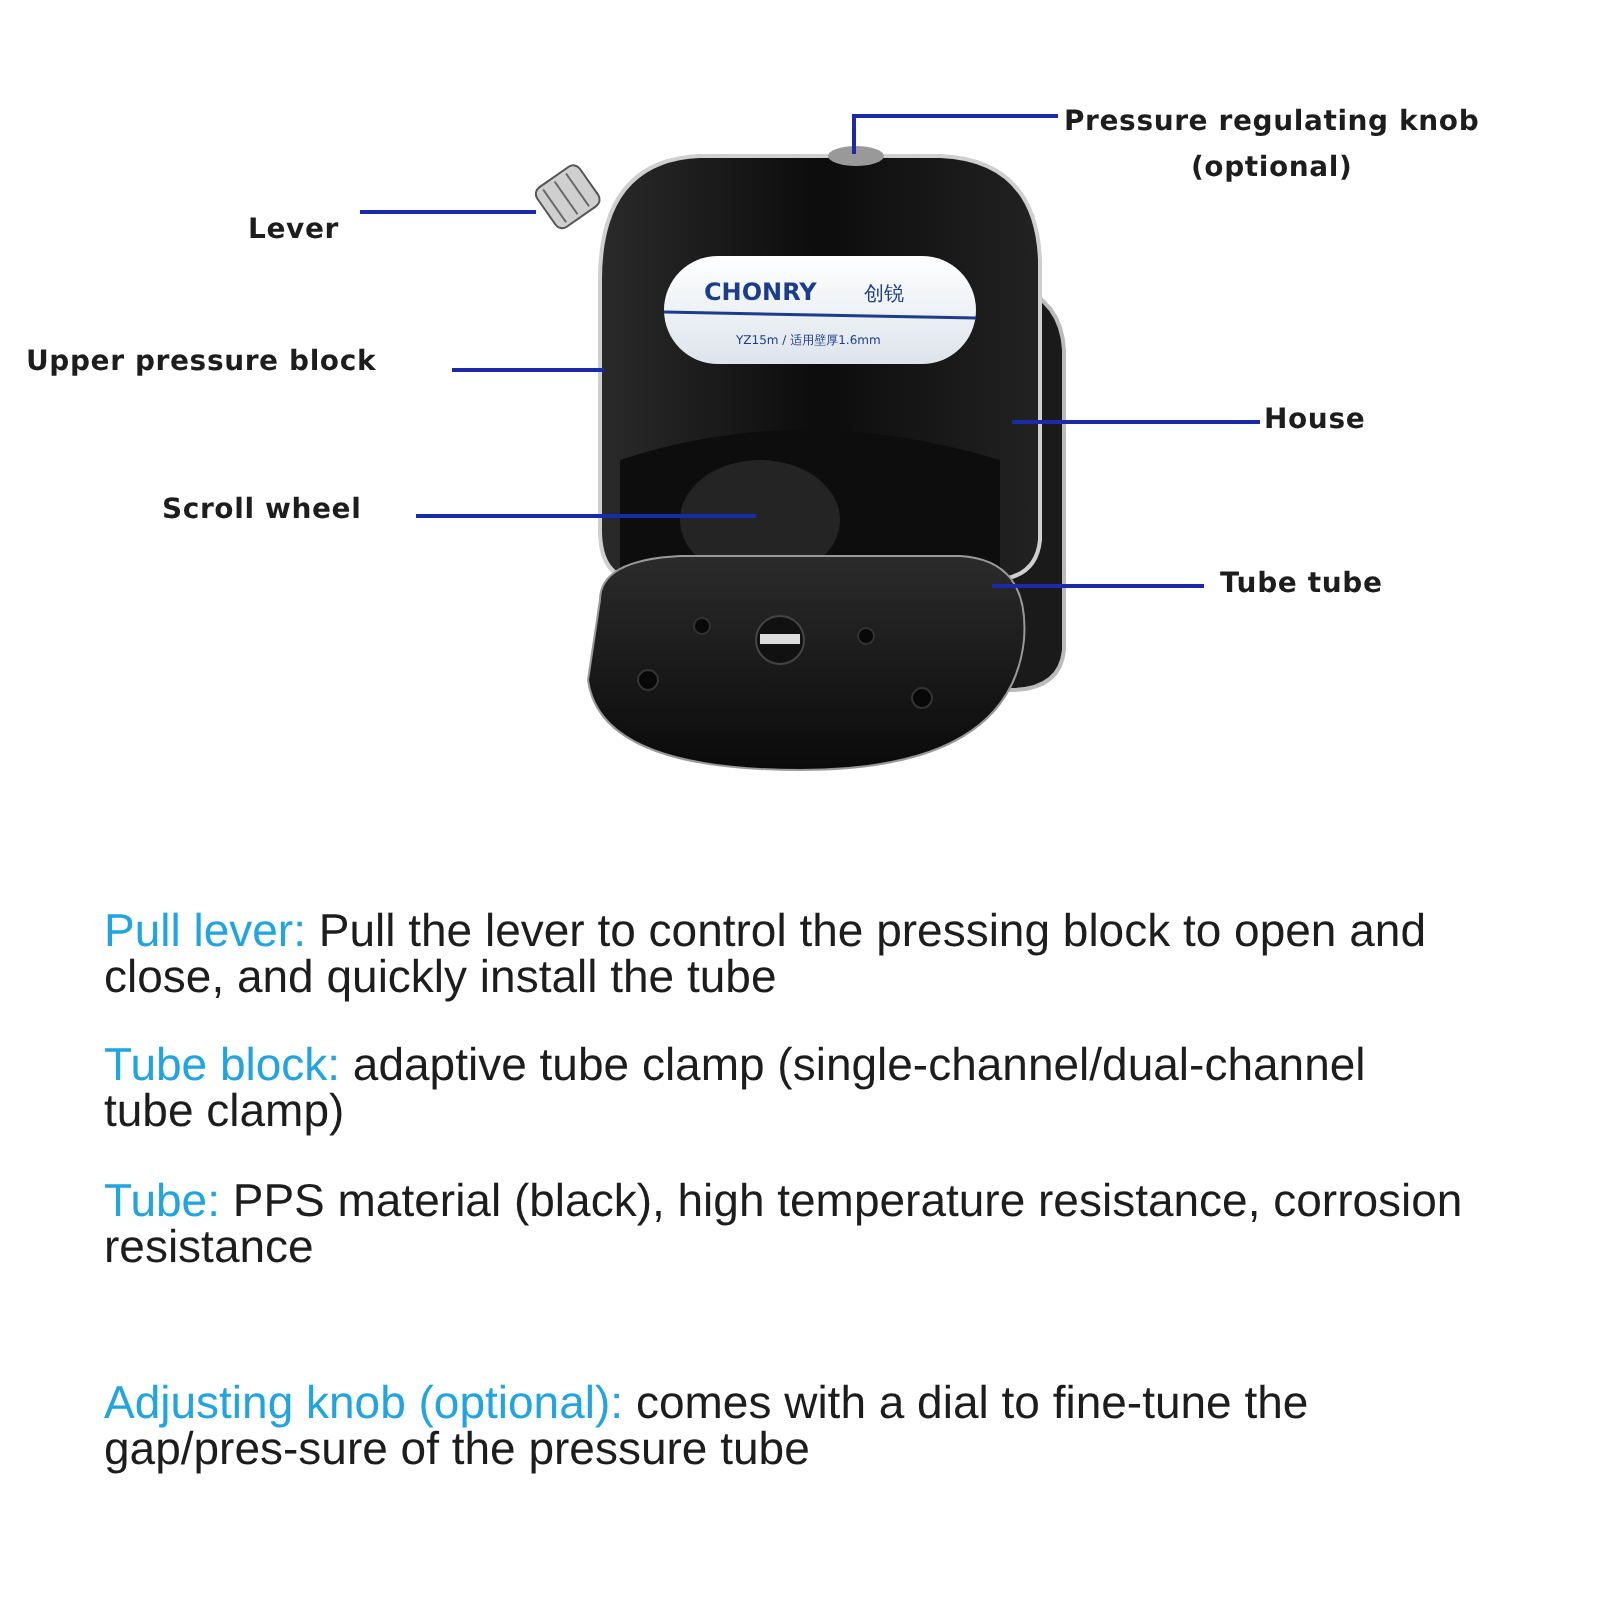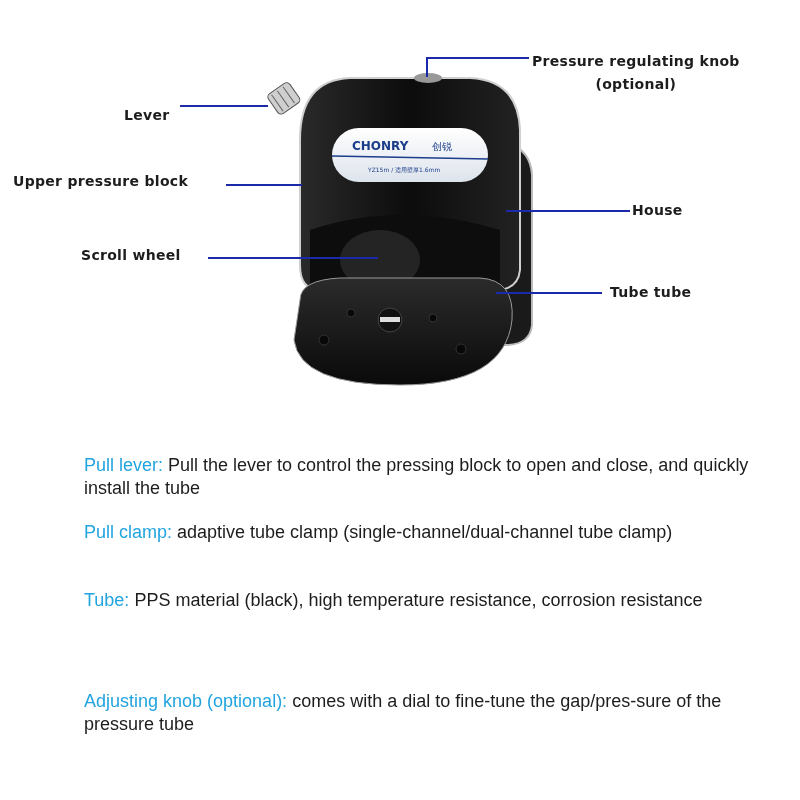--- a/index.html
+++ b/index.html
@@ -2,21 +2,21 @@
 <html><head>
 <meta charset="utf-8">
 <style>
   html, body { margin:0; padding:0; background:#ffffff; }
   body { width:800px; height:800px; position:relative; overflow:hidden;
          font-family:"DejaVu Sans", sans-serif; color:#1a1a1a; }
   .callout { position:absolute; font-size:14px; font-weight:600; color:#1d1d1d; white-space:nowrap; letter-spacing:0.3px;text-align:center; }
   .leader { position:absolute; height:1.5px; background:#1a2aa8; }
   .leader-v { position:absolute; width:1.5px; background:#1a2aa8; }
   .product { position:absolute; left:0; top:0; width:800px; height:420px; }
-  .desc { position:absolute; left:84px; width:680px; font-size:18px; line-height:23px; color:#1d1d1d; font-family:"Liberation Sans", sans-serif; }
+  .desc { position:absolute; left:52px; width:680px; font-size:23px; line-height:23px; color:#1d1d1d; font-family:"Liberation Sans", sans-serif; }
   .desc .key { color:#22a4e0; }
 </style>
 </head>
 <body>
 
 <svg class="product" viewBox="0 0 800 420" xmlns="http://www.w3.org/2000/svg">
   <defs>
     <linearGradient id="bodyG" x1="0" y1="0" x2="1" y2="0">
       <stop offset="0" stop-color="#2a2a2a"></stop>
       <stop offset="0.5" stop-color="#0c0c0c"></stop>
@@ -78,20 +78,20 @@
   <div>Pressure regulating knob</div>
   <div>(optional)</div>
 </div>
 <div class="callout" style="left:632px;top:202px;">House</div>
 <div class="callout" style="left:610px;top:284px;">Tube tube</div>
 
 <div class="desc" style="top:454px;">
   <span class="key">Pull lever:</span><span> Pull the lever to control the pressing block to open and close, and quickly install the tube</span>
 </div>
 <div class="desc" style="top:521px;">
-  <span class="key">Pull clamp:</span><span> adaptive tube clamp (single-channel/dual-channel tube clamp)</span>
+  <span class="key">Tube block:</span><span> adaptive tube clamp (single-channel/dual-channel tube clamp)</span>
 </div>
 <div class="desc" style="top:589px;">
   <span class="key">Tube:</span><span> PPS material (black), high temperature resistance, corrosion resistance</span>
 </div>
 <div class="desc" style="top:656px;margin-top:34px;">
   <span class="key">Adjusting knob (optional):</span><span> comes with a dial to fine-tune the gap/pres-sure of the pressure tube</span>
 </div>
 
 </body></html>

